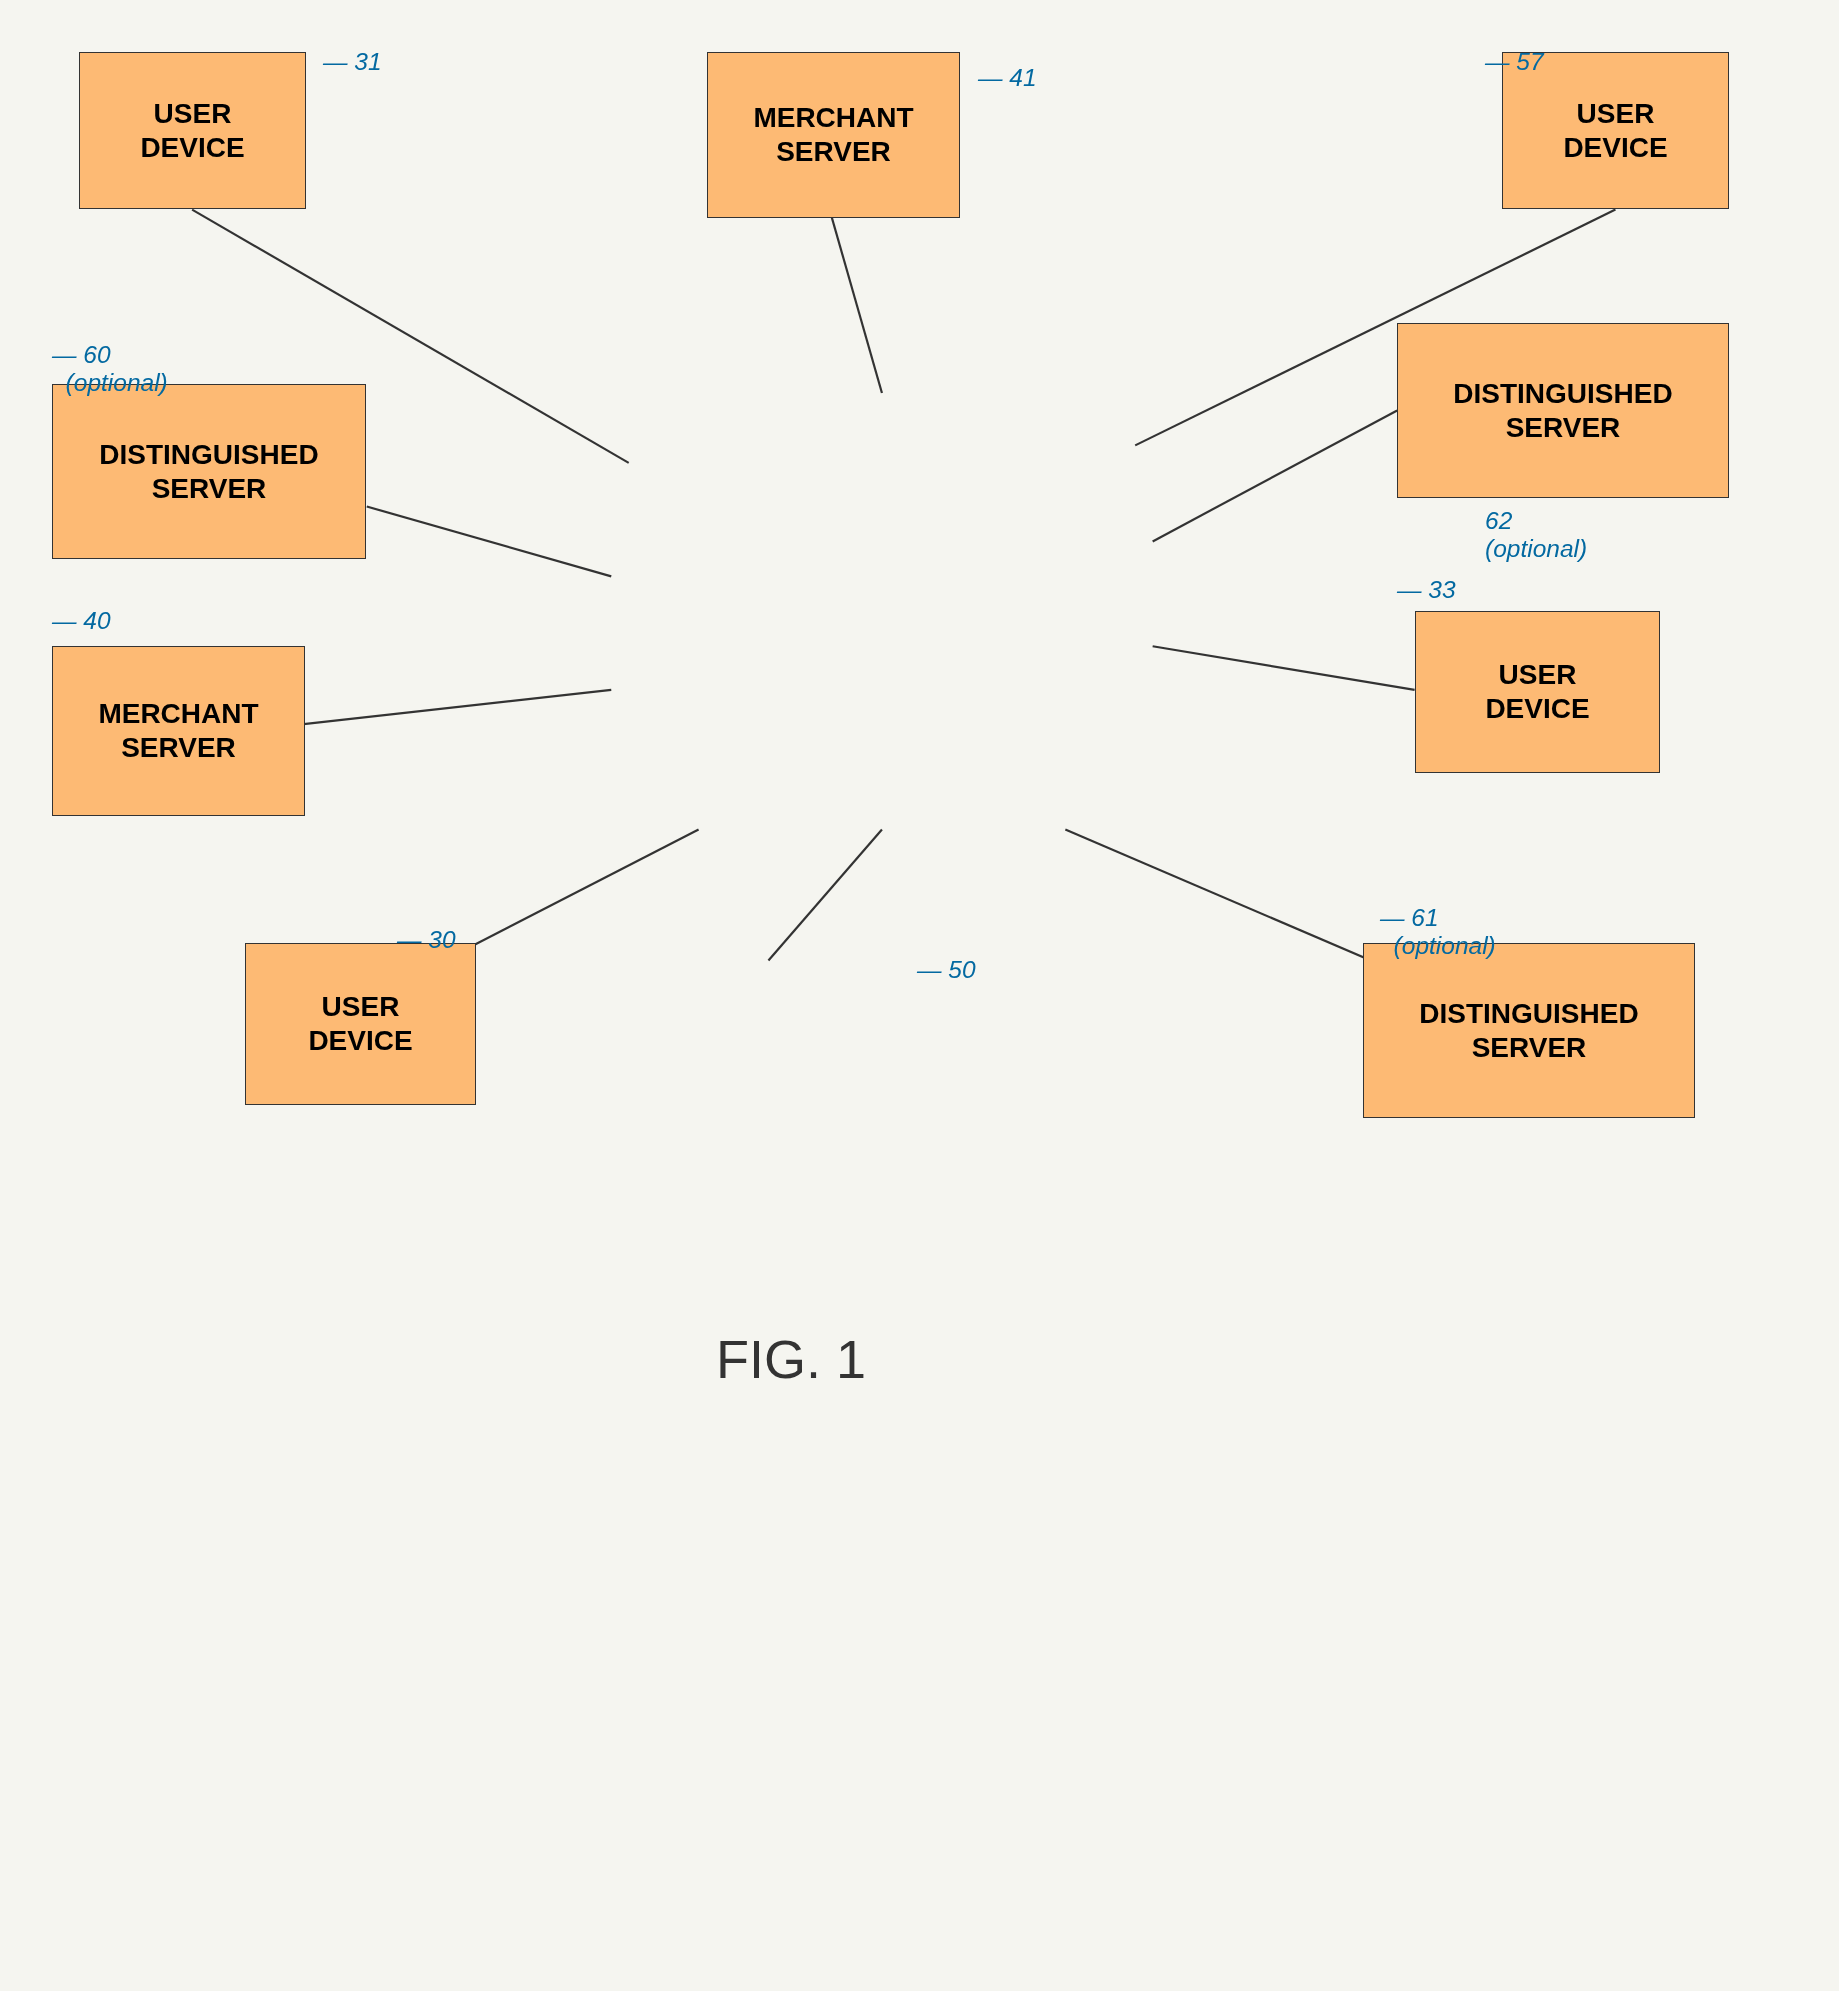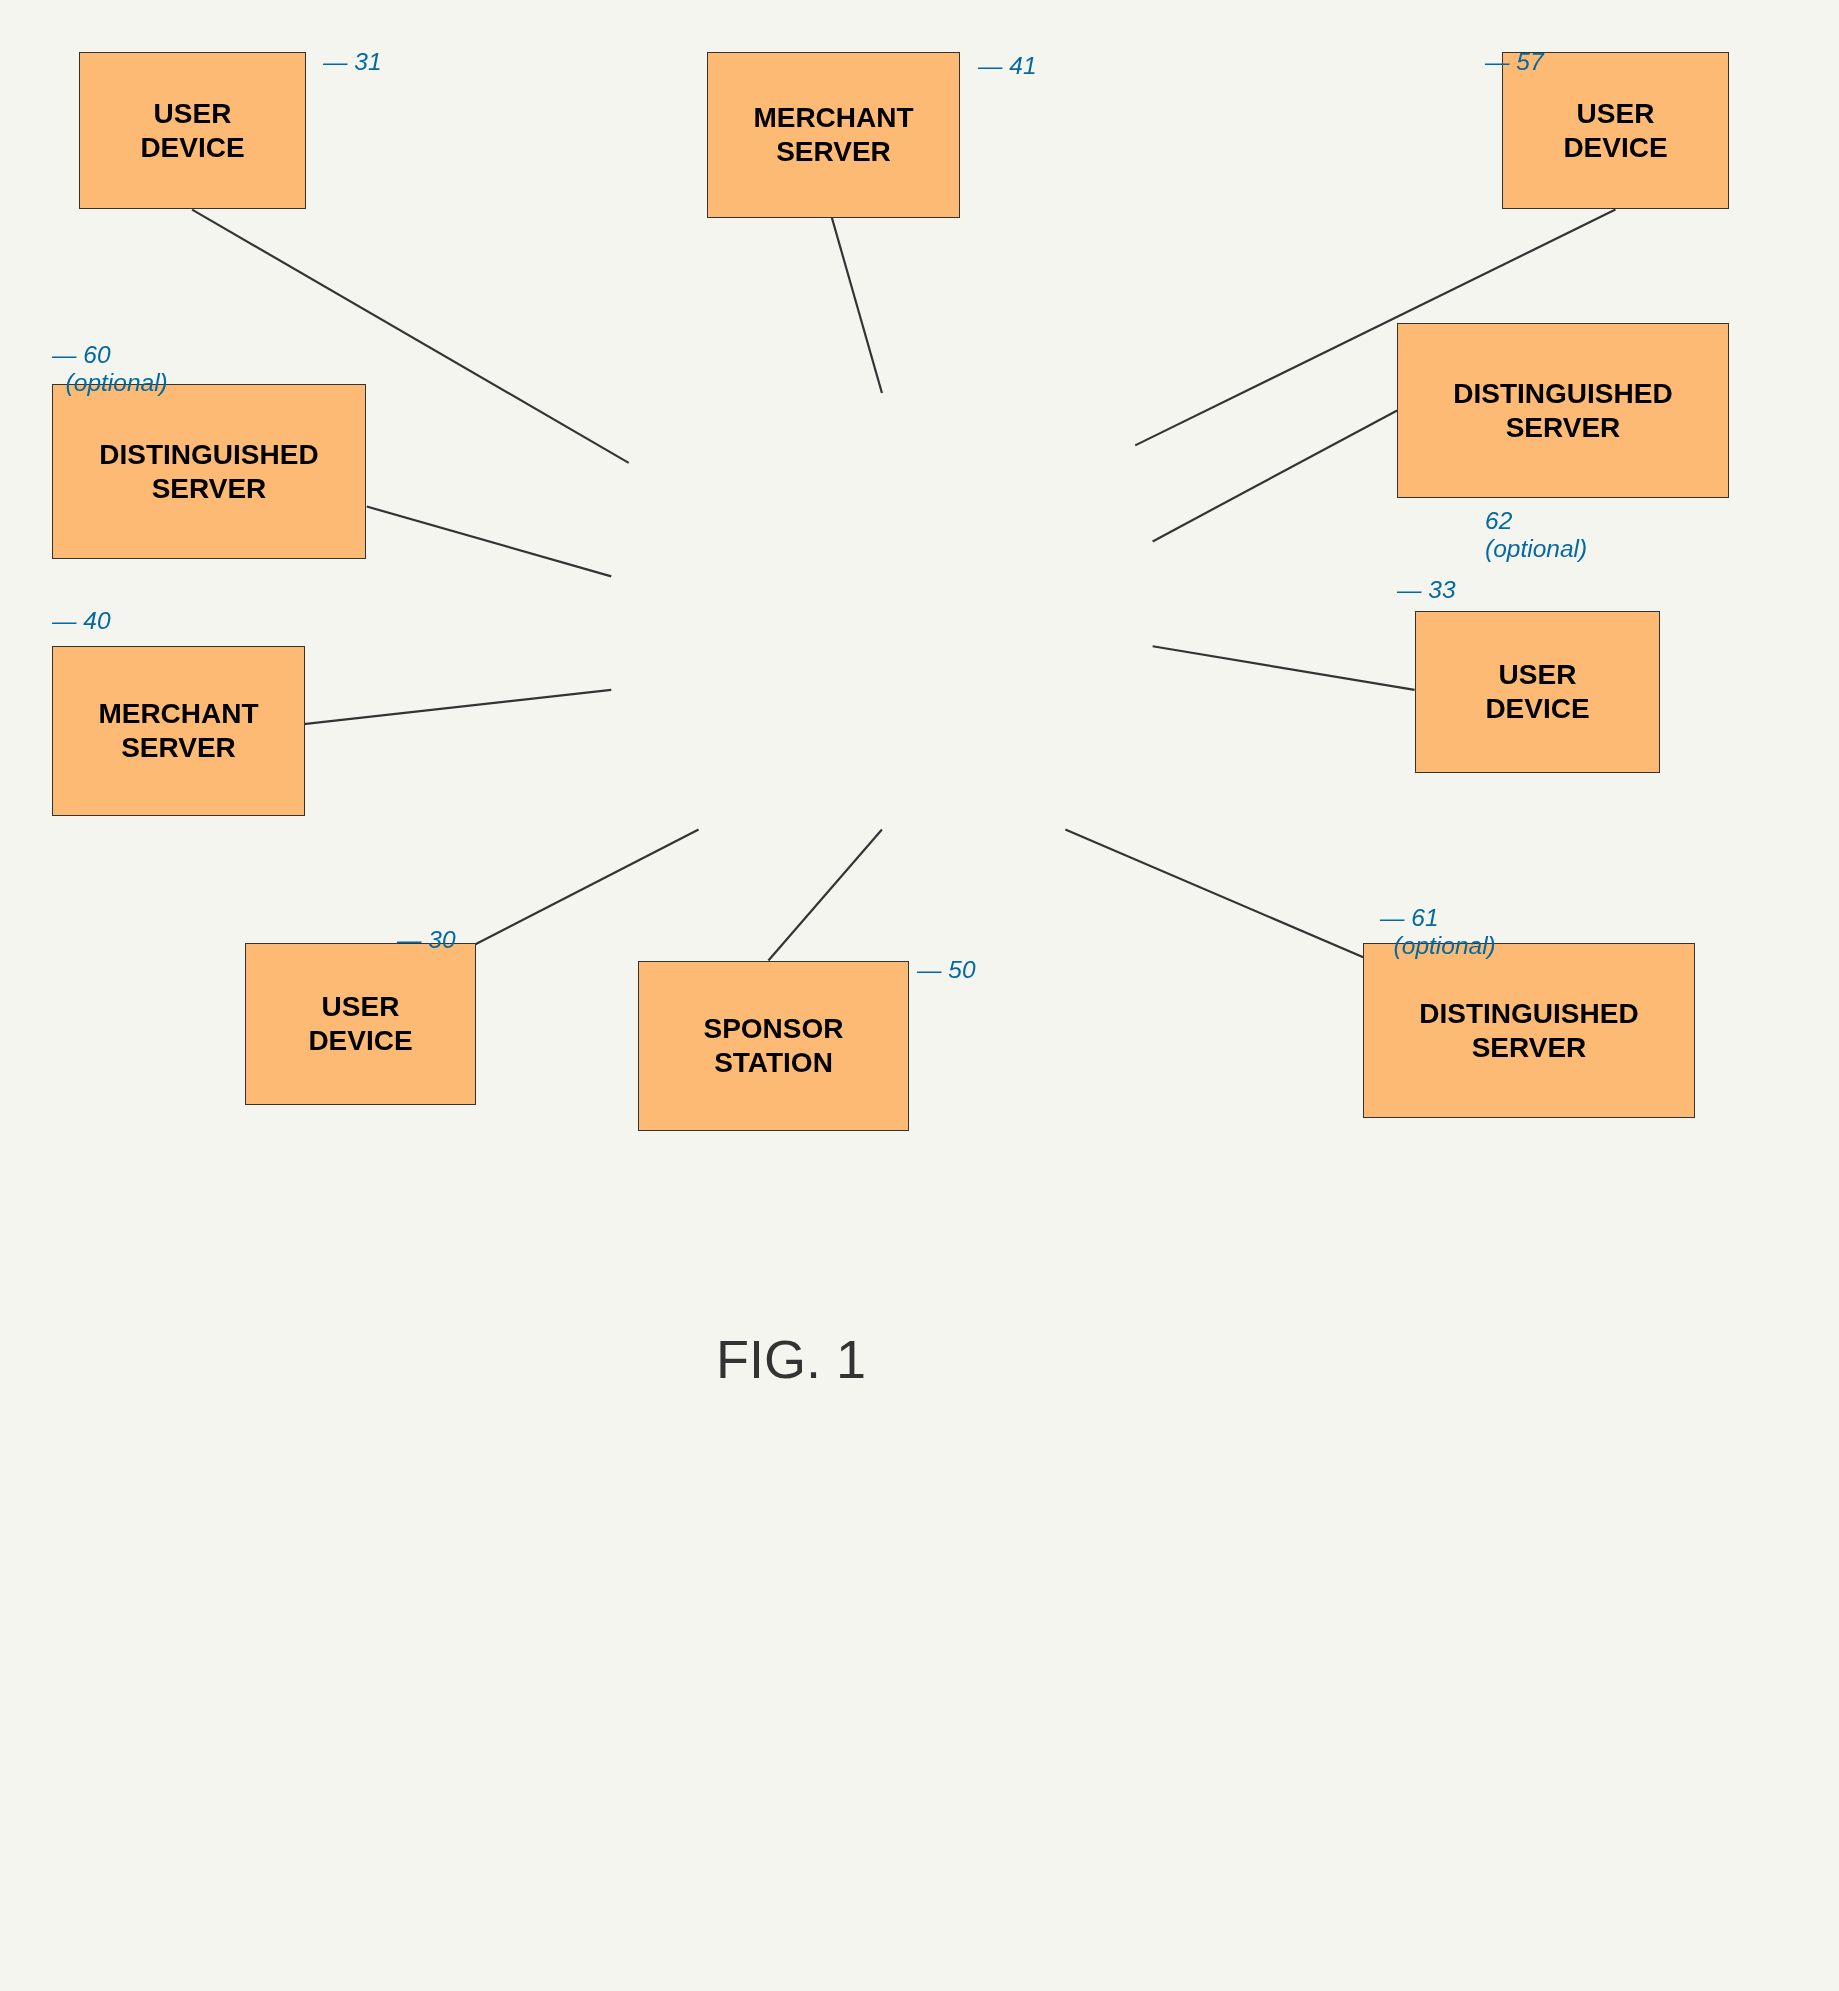--- a/index.html
+++ b/index.html
@@ -79,21 +79,21 @@
 
 
   <div class="node" style="left:79px; top:52px; width:227px; height:157px;">
     <div>USER<br>DEVICE</div>
   </div>
   <div class="label" style="left:323px; top:48px;">— 31</div>
 
   <div class="node" style="left:707px; top:52px; width:253px; height:166px;">
     <div>MERCHANT<br>SERVER</div>
   </div>
-  <div class="label" style="left:978px; top:52px;">— 41</div>
+  <div class="label" style="left:978px; top:64px;">— 41</div>
 
   <div class="node" style="left:1502px; top:52px; width:227px; height:157px;">
     <div>USER<br>DEVICE</div>
   </div>
   <div class="label" style="left:1485px; top:48px;">— 57</div>
 
   <div class="node" style="left:1397px; top:323px; width:332px; height:175px;">
     <div>DISTINGUISHED<br>SERVER</div>
   </div>
   <div class="label" style="left:1485px; top:507px;">62<br>(optional)</div>
@@ -111,23 +111,20 @@
   <div class="node" style="left:52px; top:646px; width:253px; height:170px;">
     <div>MERCHANT<br>SERVER</div>
   </div>
   <div class="label" style="left:52px; top:607px;">— 40</div>
 
   <div class="node" style="left:245px; top:943px; width:231px; height:162px;">
     <div>USER<br>DEVICE</div>
   </div>
   <div class="label" style="left:397px; top:926px;">— 30</div>
 
-  <div class="node" style="left:638px; top:961px; width:271px; height:170px;">
-    <div>SPONSOR<br>STATION</div>
-  </div>
   <div class="label" style="left:917px; top:956px;">— 50</div>
 
   <div class="node" style="left:1363px; top:943px; width:332px; height:175px;">
     <div>DISTINGUISHED<br>SERVER</div>
   </div>
   <div class="label" style="left:1380px; top:904px;">— 61<br>&nbsp;&nbsp;(optional)</div>
 
   <div class="fig-label" style="left:716px; top:1328px;">FIG. 1</div>
 </div>
 

